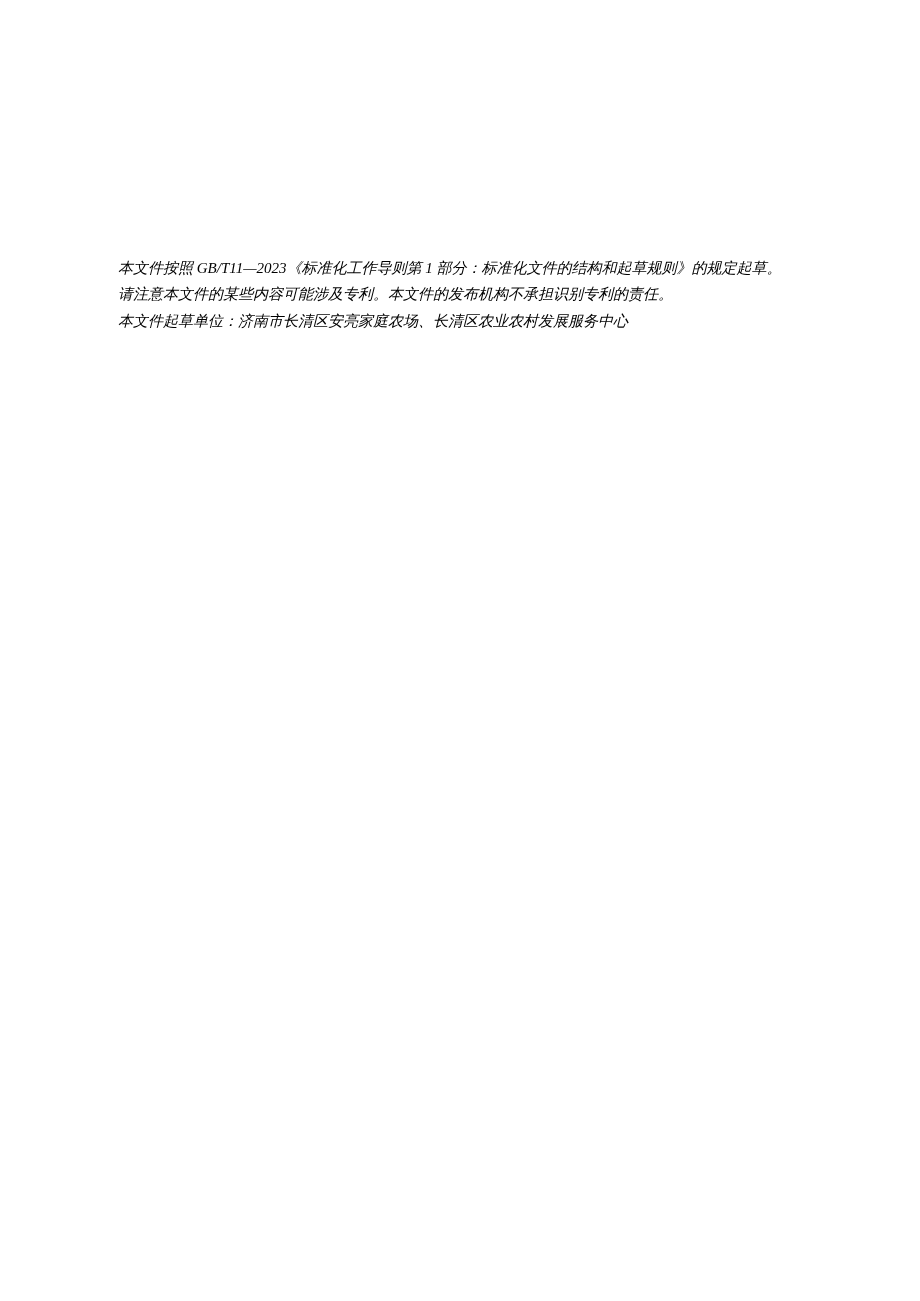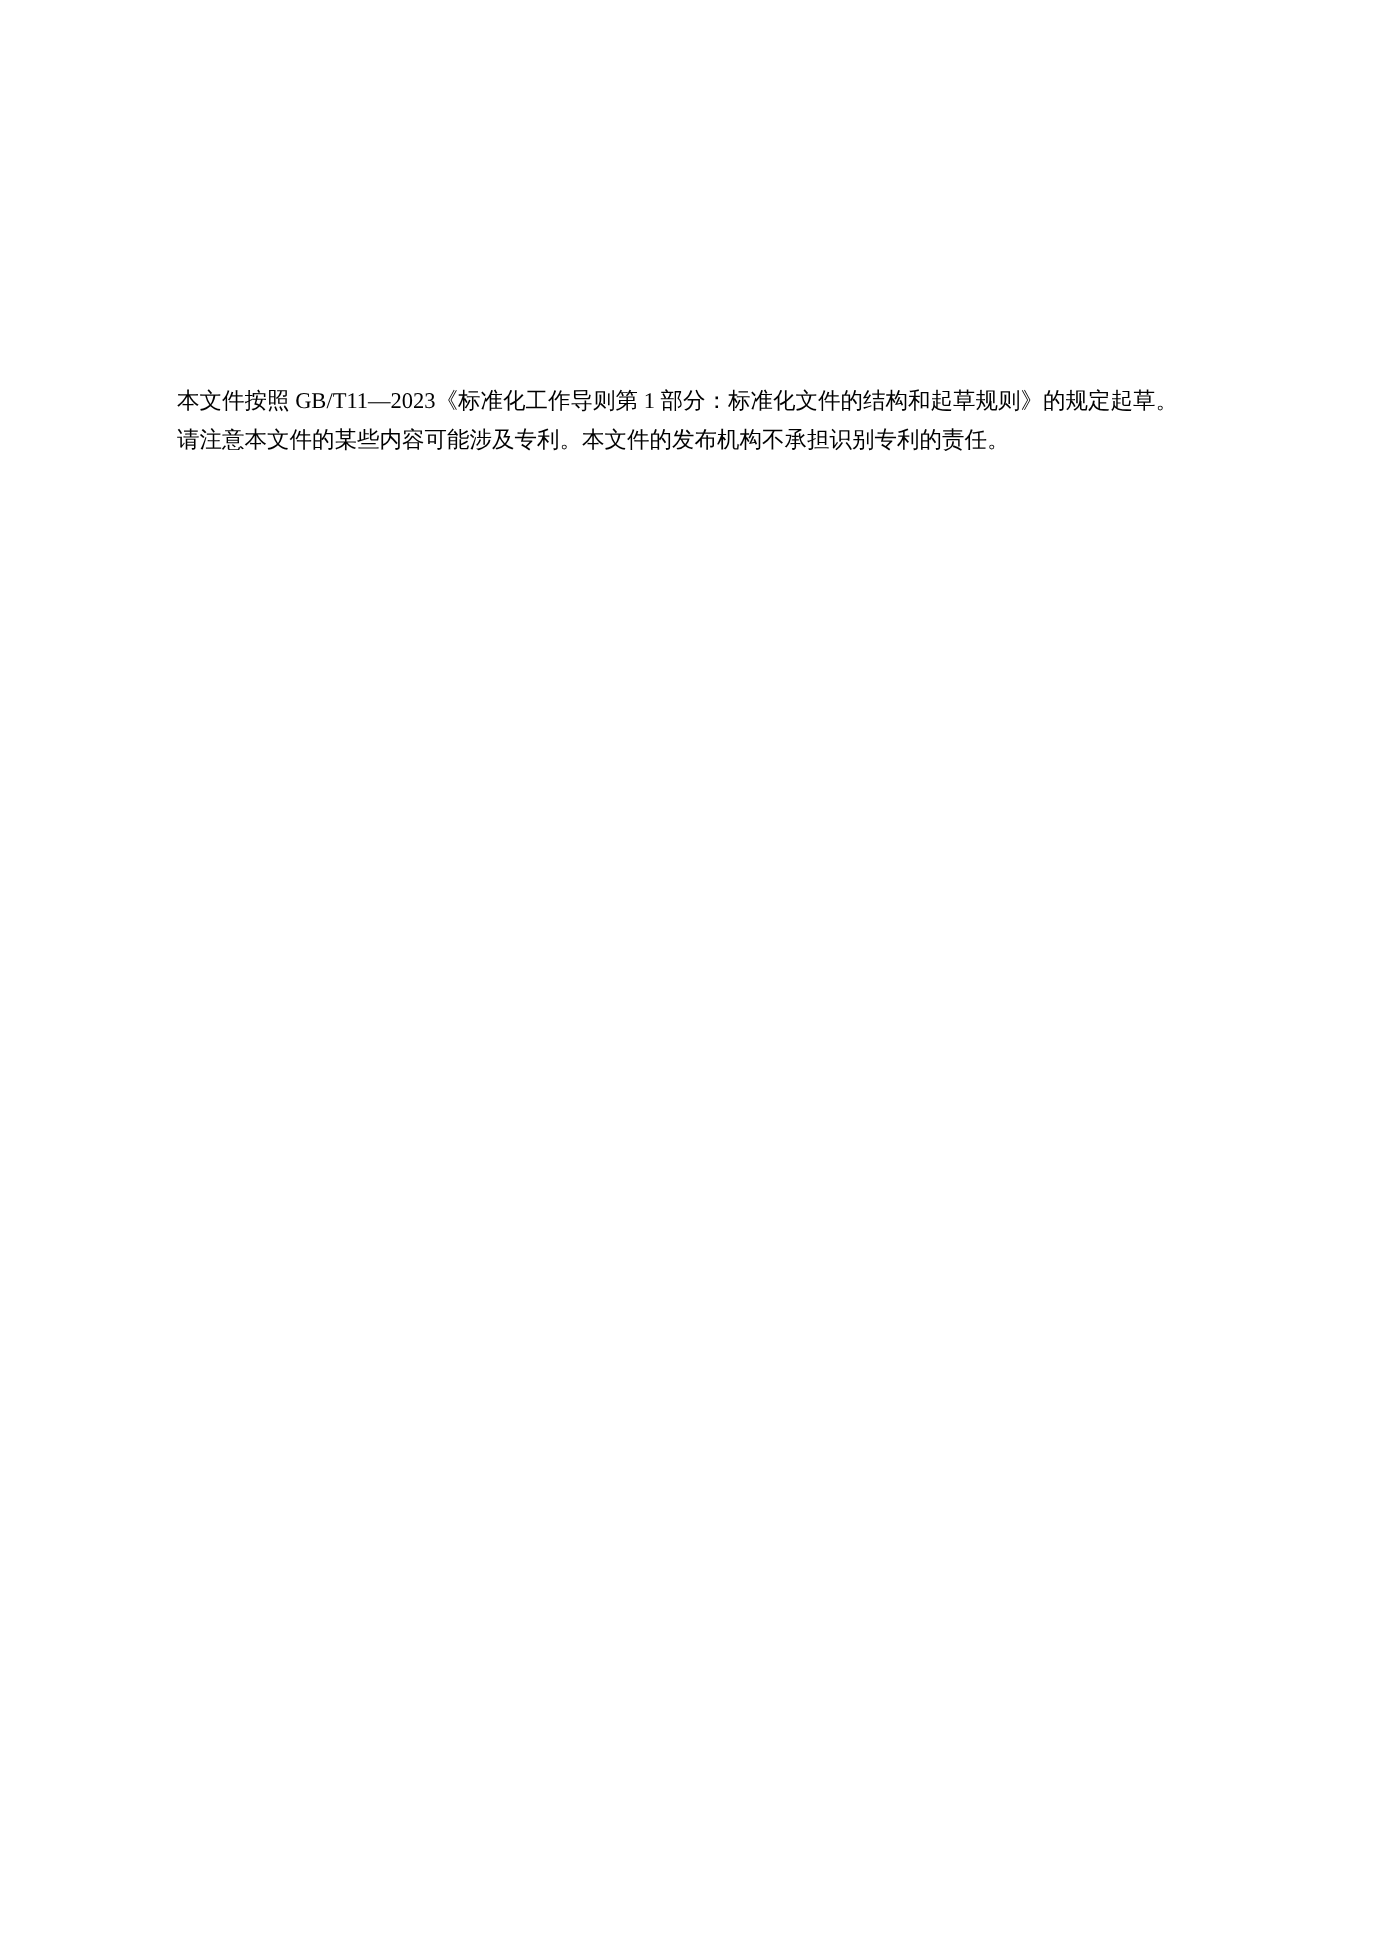--- a/index.html
+++ b/index.html
@@ -15,24 +15,26 @@
       font-size: 15px;
       color: #000000;
       line-height: 1.75;
       padding: 255px 88px 0 88px;
     }
     .content {
       text-align: justify;
     }
     .para {
       text-indent: 2em;
+      font-style: italic;
     }
     .hang-wrap {
       text-indent: 2em;
     }
   </style>
 </head>
 <body>
 
 <div class="content">
   <p class="para">本文件按照 GB/T11—2023《标准化工作导则第 1 部分：标准化文件的结构和起草规则》的规定起草。</p>
   <p class="para">请注意本文件的某些内容可能涉及专利。本文件的发布机构不承担识别专利的责任。</p>
+  <p class="para">本文件起草单位：济南市长清区安亮家庭农场、长清区农业农村发展服务中心</p>
 </div>
 
 </body></html>

